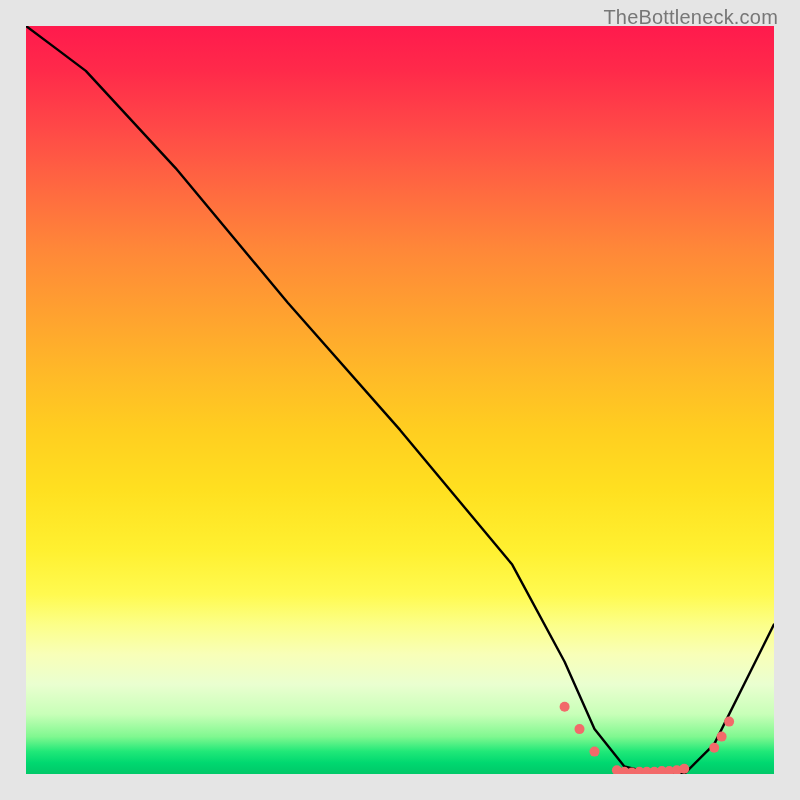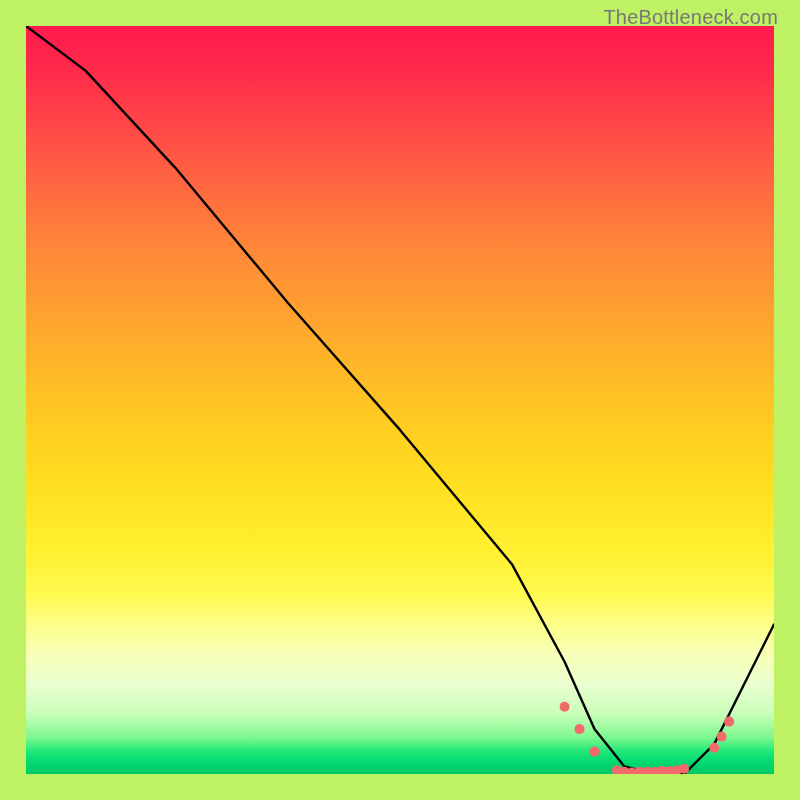--- a/index.html
+++ b/index.html
@@ -7,21 +7,21 @@
     padding: 0;
     width: 800px;
     height: 800px;
     background: #000;
     overflow: hidden;
   }
   .chart-container {
     position: relative;
     width: 800px;
     height: 800px;
-    background: #bef264;
+    background: #e5e5e5;
   }
   .plot-area {
     position: absolute;
     left: 26px;
     top: 26px;
     width: 748px;
     height: 748px;
   }
   .gradient-bg {
     position: absolute;

